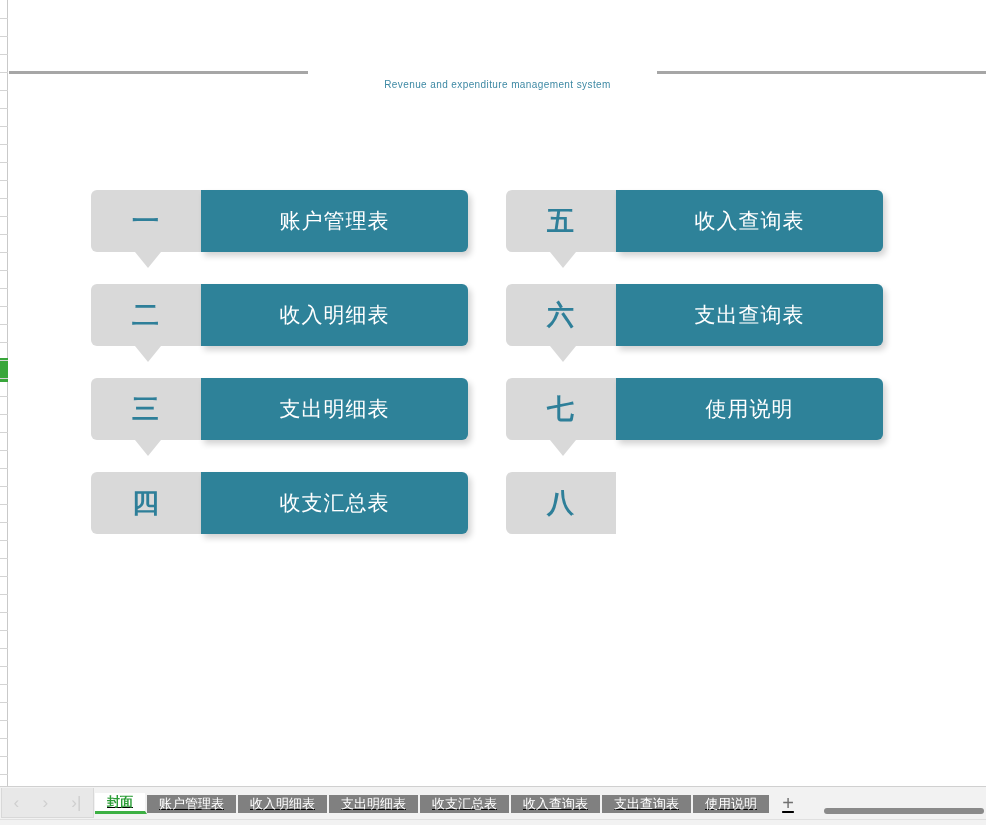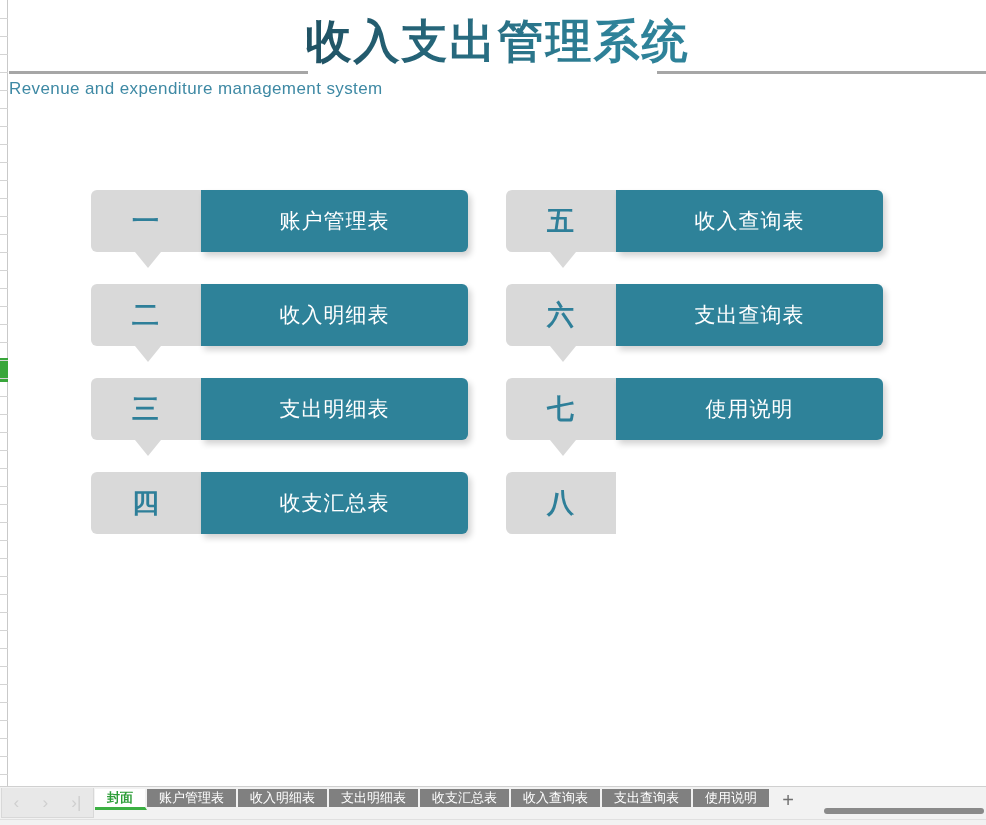--- a/index.html
+++ b/index.html
@@ -84,22 +84,22 @@
     background-clip: text;
     color: transparent;
     -webkit-text-fill-color: transparent;
     white-space: nowrap;
   }
   .title-sub {
     position: absolute;
     left: 0;
     right: 0;
     top: 79px;
-    text-align: left;
-    font-size: 17px;
+    text-align: center;
+    font-size: 10px;
     color: #3e89a4;
     letter-spacing: .4px;
     white-space: nowrap;
   }
   .rule {
     position: absolute;
     top: 71px;
     height: 3px;
     background: #a6a6a6;
   }
@@ -212,21 +212,22 @@
     line-height: 1;
     cursor: pointer;
     user-select: none;
   }
   .tabs {
     position: absolute;
     left: 95px;
     top: 2px;
     height: 29px;
     display: flex;
-    align-items: flex-start;
+    align-items: center;
+    text-decoration: underline;
   }
   .tab {
     background: #808080;
     color: #ffffff;
     font-size: 13px;
     padding: 0 12px;
     display: flex;
     align-items: center;
     justify-content: center;
     border-right: 2px solid #f2f2f2;
@@ -320,21 +321,20 @@
       <div class="rl" style="top: 738px;"></div>
       <div class="rl" style="top: 756px;"></div>
       <div class="rl" style="top: 774px;"></div>
     </div>
 
   <div class="sheet">
 
     <div class="title-wrap">
       <div class="rule left"></div>
       <div class="rule right"></div>
-      <div class="title-main">收入支出管理系统</div>
       <div class="title-sub">Revenue and expenditure management system</div>
     </div>
 
     <div class="menu">
       <div class="col left">
 
         <div class="item">
           <div class="plate">
             <span class="num">一</span>
           </div>

